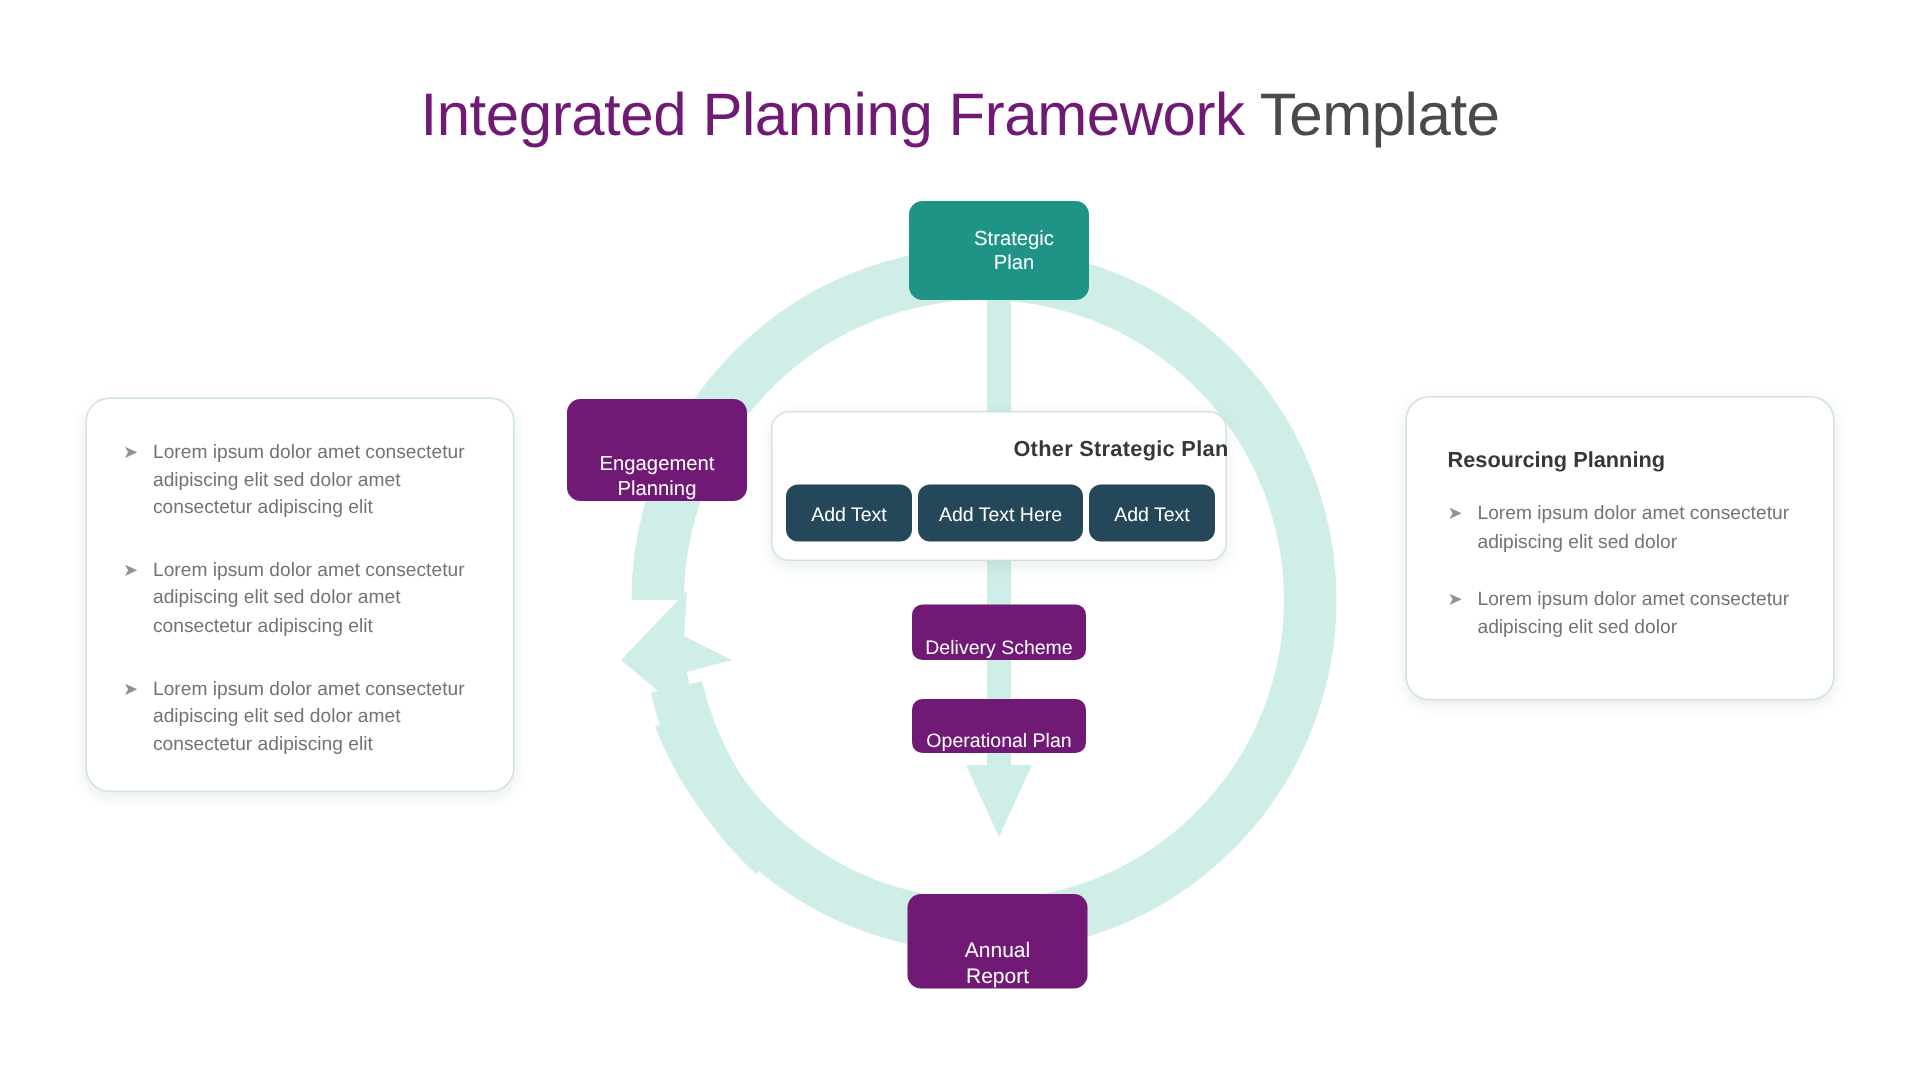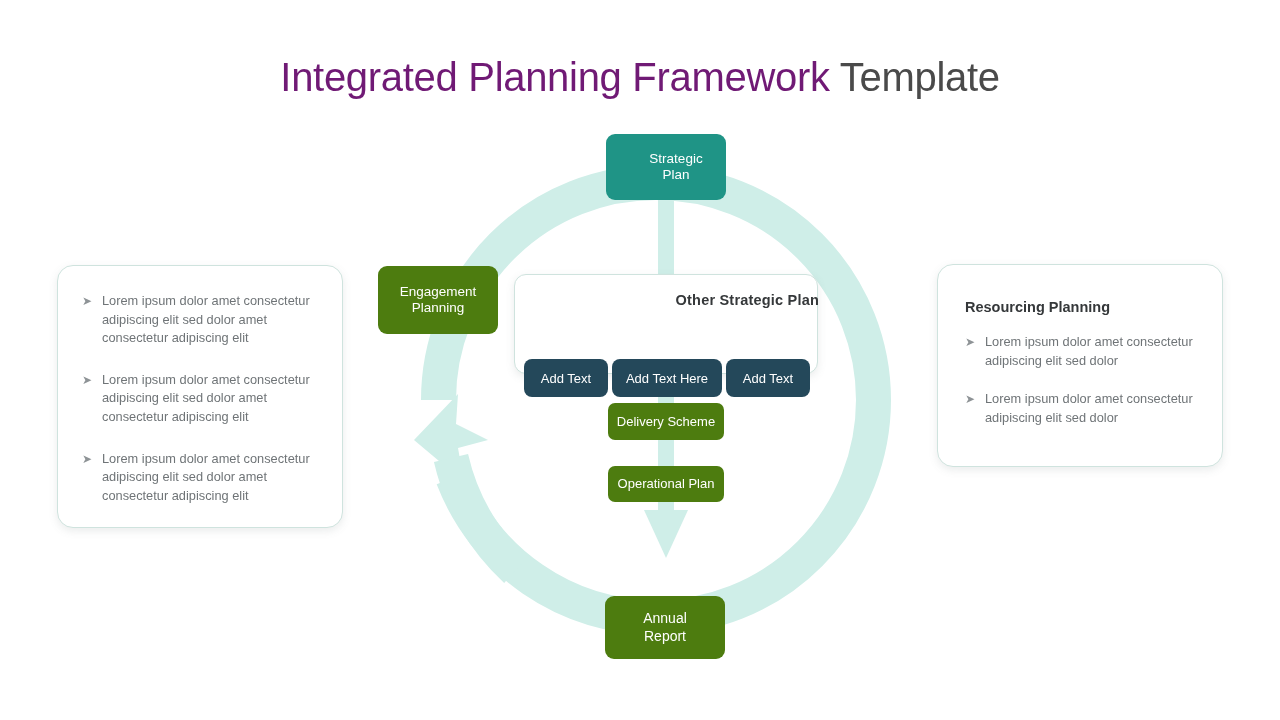--- a/index.html
+++ b/index.html
@@ -30,21 +30,21 @@
 
   
   .node {
     position: absolute;
     display: flex; align-items: center; justify-content: center;
     text-align: center;
     color: #ffffff;
     border-radius: 10px;
     line-height: 1.22;
   }
-  .node.dark  { background: #4d7c0f; }
+  .node.dark  { background: #701a75; align-items: flex-end; }
   .node.teal  { background: #1f9486; padding-left: 20px; }
 
   #nodeStrategic   { left: 606px; top: 134px; width: 120px; height: 66px; font-size: 13.5px; border-radius: 9px; }
   #nodeEngagement  { left: 378px; top: 266px; width: 120px; height: 68px; font-size: 13.5px; border-radius: 9px; }
   #nodeDelivery    { left: 608px; top: 403px; width: 116px; height: 37px; font-size: 13px; border-radius: 7px; }
   #nodeOperational { left: 608px; top: 466px; width: 116px; height: 36px; font-size: 13px; border-radius: 7px; }
   #nodeAnnual      { left: 605px; top: 596px; width: 120px; height: 63px; font-size: 14px; border-radius: 9px; }
 
   
   #monitorWrap { position: absolute; left: 762px; top: 475px; width: 145px; height: 145px; }
@@ -83,21 +83,21 @@
   .bullet .mark {
     flex: 0 0 auto; width: 20px;
     color: #8e9396; font-size: 12px; line-height: 18px;
   }
   .bullet .txt {
     color: #6f7477; font-size: 12.8px; line-height: 18.6px;
   }
   #cardRight .bullet { margin-bottom: 20px; }
 
   
-  #centerBtns { position: absolute; left: 9px; top: 48px; display: flex; gap: 4px; margin-top: 36px; }
+  #centerBtns { position: absolute; left: 9px; top: 48px; display: flex; gap: 4px; }
   .pill {
     background: #24485a; color: #fff;
     border-radius: 8px; height: 38px;
     display: flex; align-items: center; justify-content: center;
     font-size: 13px;
   }
   #btnAdd1 { width: 84px; }
   #btnAdd2 { width: 110px; }
   #btnAdd3 { width: 84px; }
 </style>

